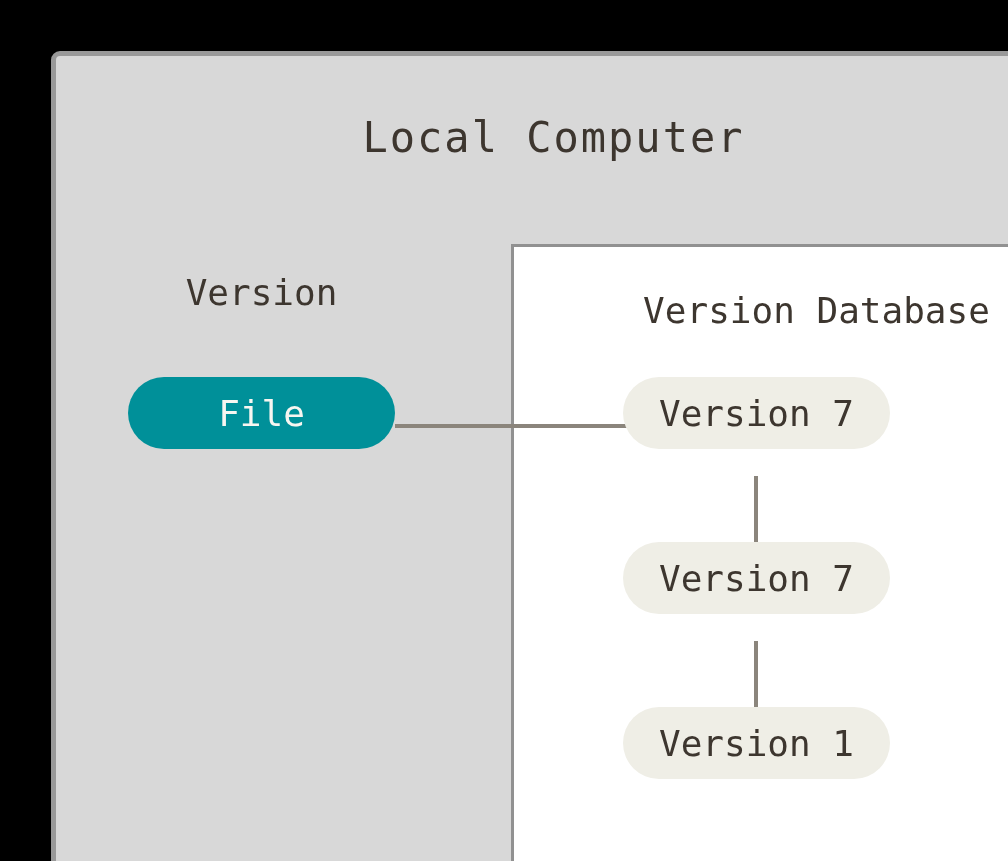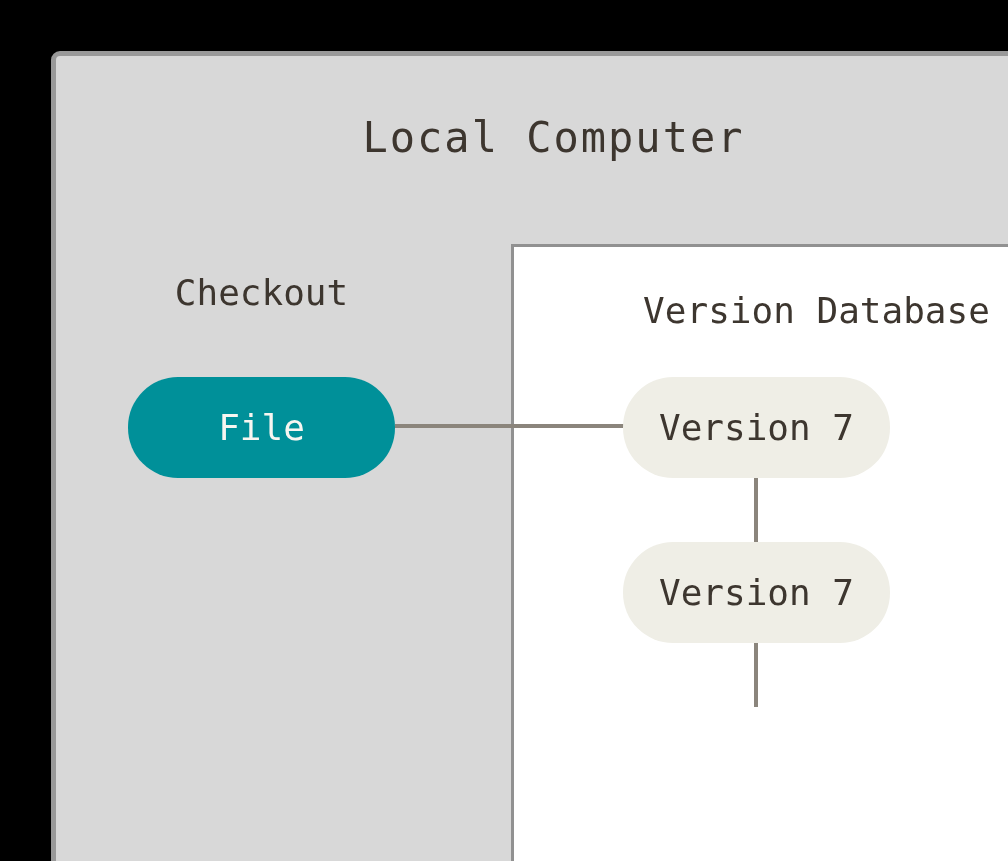--- a/index.html
+++ b/index.html
@@ -65,21 +65,21 @@
     left:322px;top:351px;
     width:233px;height:4px;
   }
   .connector.v{
     left:681px;width:4px;height:66px;
   }
   .connector.v1{top:403px;}
   .connector.v2{top:568px;}
   .pill{
     position:absolute;
-    width:267px;height:101px;
+    width:267px;height:72px;
     border-radius:50px;
     display:flex;
     align-items:center;
     justify-content:center;
     font-size:36px;
   }
   .pill.teal{
     left:55px;top:304px;
     background:var(--teal);
     color:var(--teal-text);
@@ -93,30 +93,31 @@
   .pill.v2{top:469px;}
   .pill.v1{top:634px;}
 </style>
 </head>
 <body>
 
 <div class="card">
 
   <div class="diagram-title">Local Computer</div>
 
-  <div class="checkout-label">Checkout</div>
+  <div class="checkout-label">Version</div>
 
   <div class="db-box">
     <div class="db-title">Version Database</div>
   </div>
 
   <div class="connector h"></div>
   <div class="connector v v1"></div>
   <div class="connector v v2"></div>
 
   <div class="pill teal">File</div>
 
   <div class="pill cream v3">Version 7</div>
 
   <div class="pill cream v2">Version 7</div>
 
+  <div class="pill cream v1">Version 1</div>
 
 </div>
 
 </body></html>

